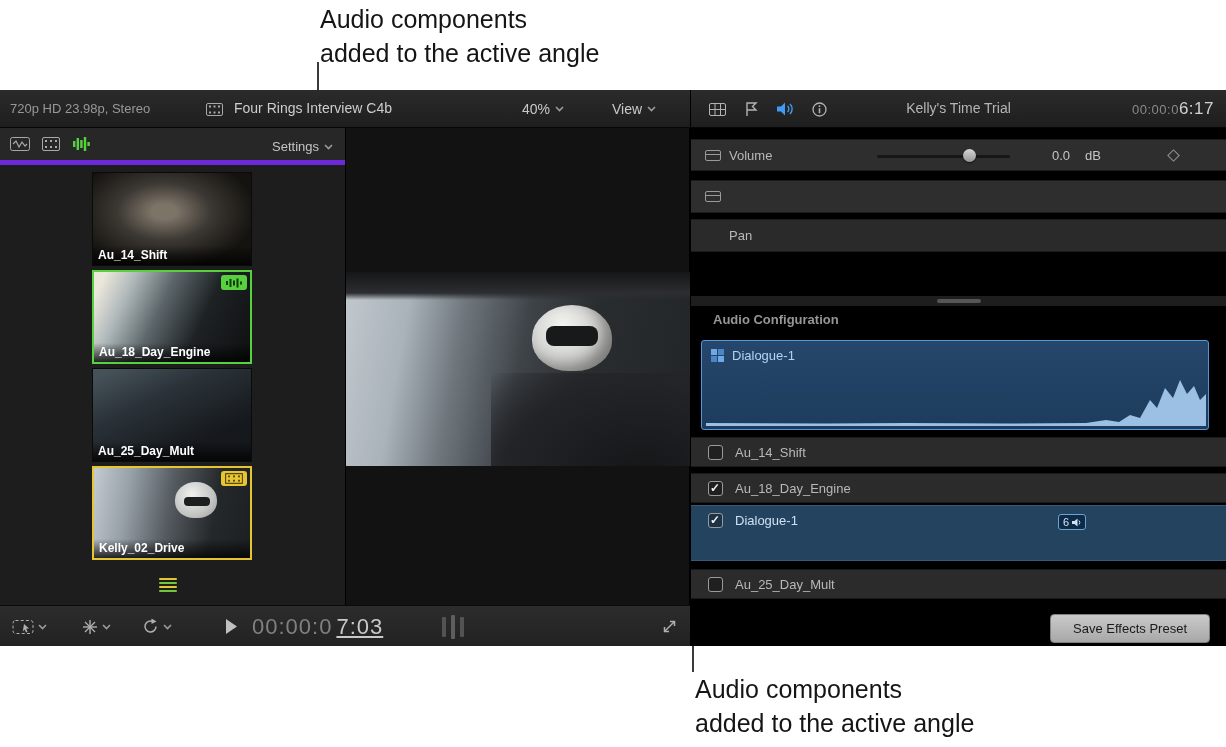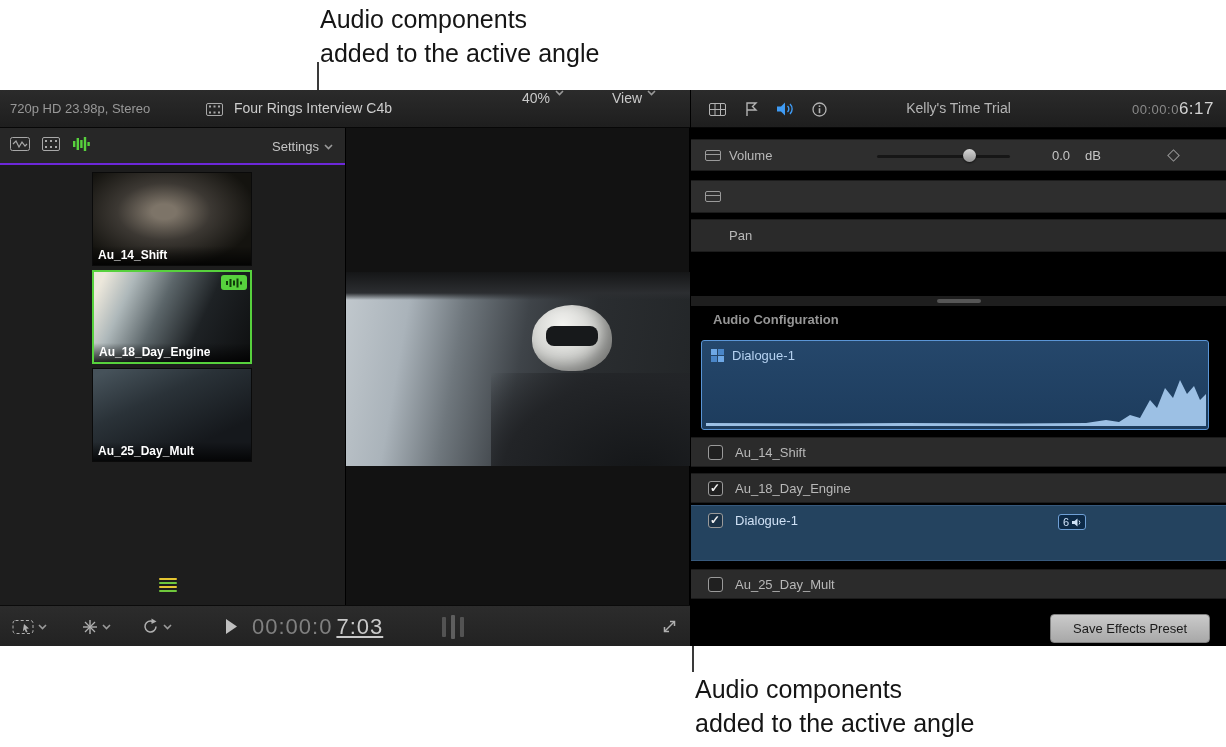--- a/index.html
+++ b/index.html
@@ -16,35 +16,35 @@
   
   .app { position:absolute; left:0; top:90px; width:1226px; height:556px; background:#232323; }
 
   .header { position:absolute; left:0; top:0; width:100%; height:38px;
             background:linear-gradient(#2b2b2b,#1e1e1e); border-bottom:1px solid #070707; }
   .header-left { position:absolute; left:0; top:0; width:690px; height:38px; }
   .header-right { position:absolute; left:690px; top:0; width:536px; height:38px; border-left:1px solid #000; }
   .hl-item { position:absolute; line-height:37px; }
   .fmt { left:10px; color:#989898; font-size:13px; }
   .proj-title { left:234px; color:#cdcdcd; font-size:14px; }
-  .dd { position:absolute; top:0; height:38px; display:flex; align-items:flex-start; gap:5px;
+  .dd { position:absolute; top:0; height:38px; display:flex; align-items:center; gap:5px;
         color:#c9c9c9; font-size:14px; cursor:default; }
   .dd-zoom { left:522px; }
   .dd-view { left:612px; }
   .insp-title { position:absolute; left:0; right:0; text-align:center; line-height:37px;
                 color:#b5b5b5; font-size:14px; }
   .tc { position:absolute; right:12px; top:0; line-height:37px; white-space:nowrap; }
   .tc .dim { color:#8a8a8a; font-size:13px; letter-spacing:.5px; }
   .tc .bright { color:#d2d2d2; font-size:17px; letter-spacing:.5px; }
   .insp-tab { position:absolute; top:9px; width:24px; height:20px; display:flex; align-items:center; justify-content:center; }
 
   
   .angle-panel { position:absolute; left:0; top:38px; width:345px; height:477px; background:#1d1d1d; }
   .settings-bar { position:absolute; left:0; top:0; width:345px; height:37px;
-                  background:#272727; border-bottom:2px solid #6d28d9; }
+                  background:#272727; border-bottom:5px solid #6d28d9; }
   .sb-icons { position:absolute; left:10px; top:8px; display:flex; gap:12px; align-items:center; }
   .settings-dd { position:absolute; right:12px; top:0; height:37px; display:flex; align-items:center; gap:5px;
                  color:#c4c4c4; font-size:13px; }
   .thumb { position:absolute; left:92px; width:160px; height:94px; background:#000;
            border:1px solid #0a0a0a; }
   .thumb-img { position:absolute; inset:0; }
   .t-green { border:2px solid #57d13d; }
   .t-yellow { border:2px solid #e5c632; }
   .thumb-label { position:absolute; left:0; right:0; bottom:0; padding:2px 5px 3px;
                  color:#fff; font-size:12px; font-weight:bold;
@@ -278,20 +278,38 @@
             </svg>
         </div>
         <div class="thumb-label">Au_18_Day_Engine</div>
       </div>
 
       <div class="thumb" style="top:240px;">
         <div class="thumb-img img3"></div>
         <div class="thumb-label">Au_25_Day_Mult</div>
       </div>
 
+      <div class="thumb t-yellow" style="top:338px;">
+        <div class="thumb-img img4">
+          <div class="mini-helmet"></div>
+          <div class="mini-visor"></div>
+        </div>
+        <div class="badge badge-yellow">
+          <svg width="18" height="11">
+              <rect x="0.5" y="0.5" width="17" height="10" rx="1" fill="none" stroke="#5d4a07" stroke-width="1.3"></rect>
+              <rect x="3" y="2.5" width="2" height="1.8" fill="#5d4a07"></rect>
+              <rect x="8" y="2.5" width="2" height="1.8" fill="#5d4a07"></rect>
+              <rect x="13" y="2.5" width="2" height="1.8" fill="#5d4a07"></rect>
+              <rect x="3" y="6.8" width="2" height="1.8" fill="#5d4a07"></rect>
+              <rect x="8" y="6.8" width="2" height="1.8" fill="#5d4a07"></rect>
+              <rect x="13" y="6.8" width="2" height="1.8" fill="#5d4a07"></rect>
+            </svg>
+        </div>
+        <div class="thumb-label">Kelly_02_Drive</div>
+      </div>
 
       <div class="meters-icon">
         <span style="background:#e5c632;"></span>
         <span style="background:#6fc83c;"></span>
         <span style="background:#e5c632;"></span>
         <span style="background:#6fc83c;"></span>
       </div>
     </div>
 
     <div class="viewer">

